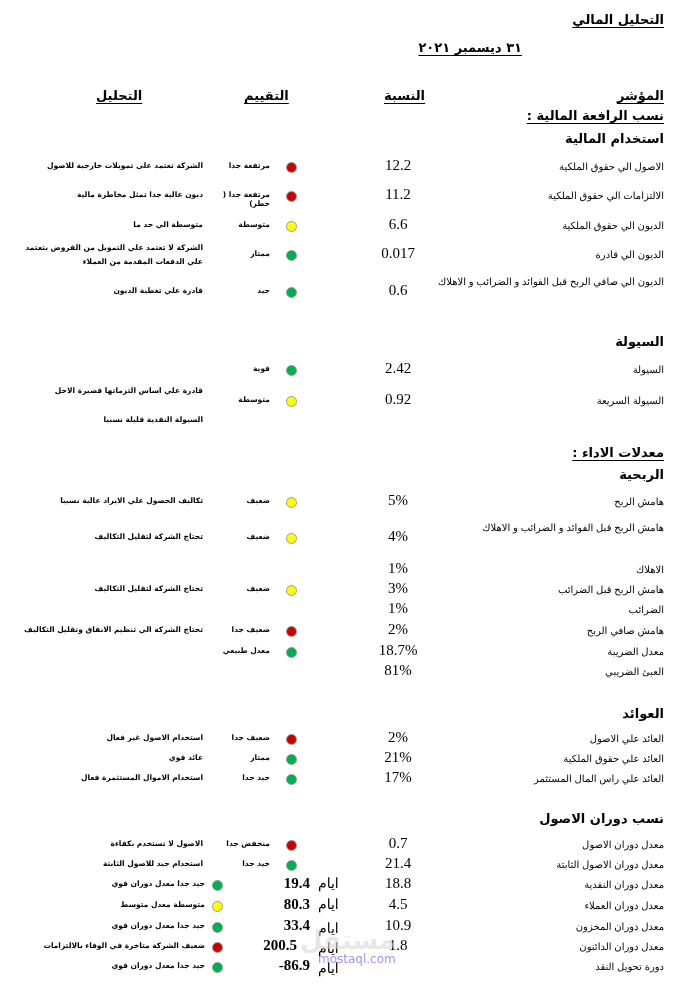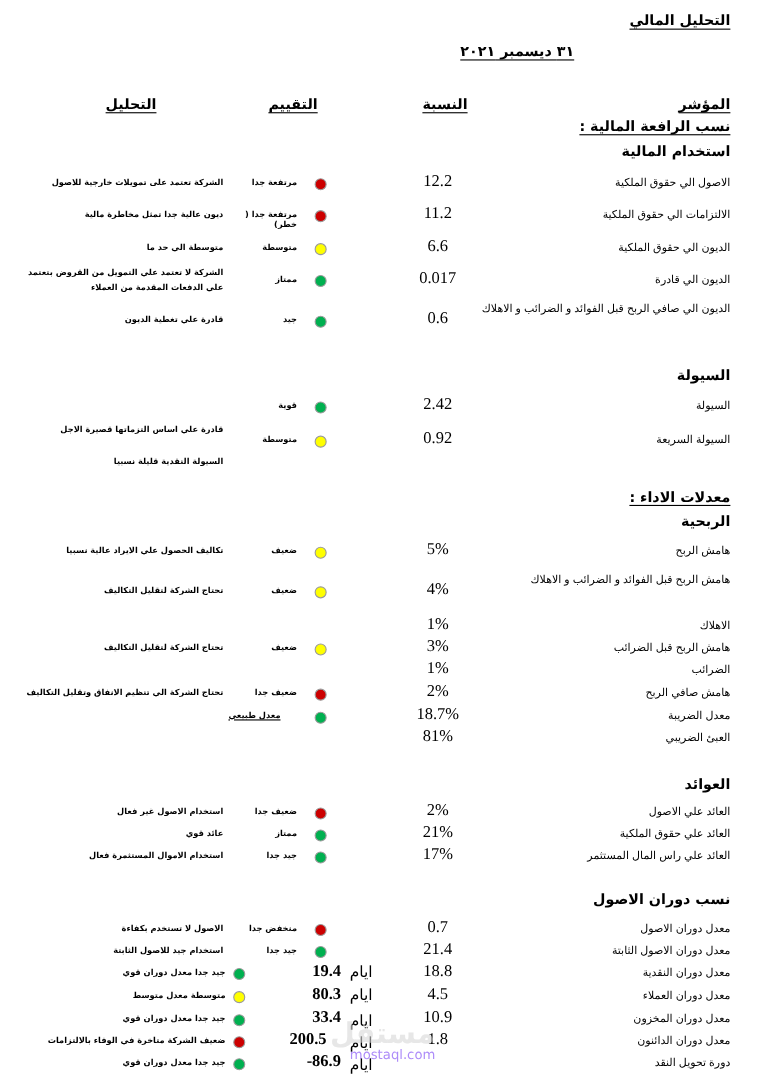--- a/index.html
+++ b/index.html
@@ -118,21 +118,21 @@
       <div class="abs label" style="top: 621px; width: 300px;">هامش صافي الربح</div>
       <div class="abs val" style="top: 621px;">2%</div>
       <div class="abs dot" style="left: 286px; top: 626px; background: rgb(204, 0, 0);"></div>
       <div class="abs rating" style="left: 210px; top: 625px;">ضعيف جدا</div>
       <div class="abs note" style="left: 10px; width: 193px; top: 625px; line-height: normal;">تحتاج الشركة الي تنظيم الانفاق وتقليل التكاليف</div>
     </div>
     <div>
       <div class="abs label" style="top: 642px; width: 300px;">معدل الضريبة</div>
       <div class="abs val" style="top: 642px;">18.7%</div>
       <div class="abs dot" style="left: 286px; top: 647px; background: rgb(0, 176, 80);"></div>
-      <div class="abs rating" style="left: 195px; top: 646px; text-decoration: underline;">معدل طبيعي</div>
+      <div class="abs rating" style="left: 210px; top: 646px;">معدل طبيعي</div>
     </div>
     <div>
       <div class="abs label" style="top: 662px; width: 300px;">العبئ الضريبي</div>
       <div class="abs val" style="top: 662px;">81%</div>
     </div>
     <div>
       <div class="abs label" style="top: 729px; width: 300px;">العائد علي الاصول</div>
       <div class="abs val" style="top: 729px;">2%</div>
       <div class="abs dot" style="left: 286px; top: 734px; background: rgb(204, 0, 0);"></div>
       <div class="abs rating" style="left: 210px; top: 733px;">ضعيف جدا</div>

